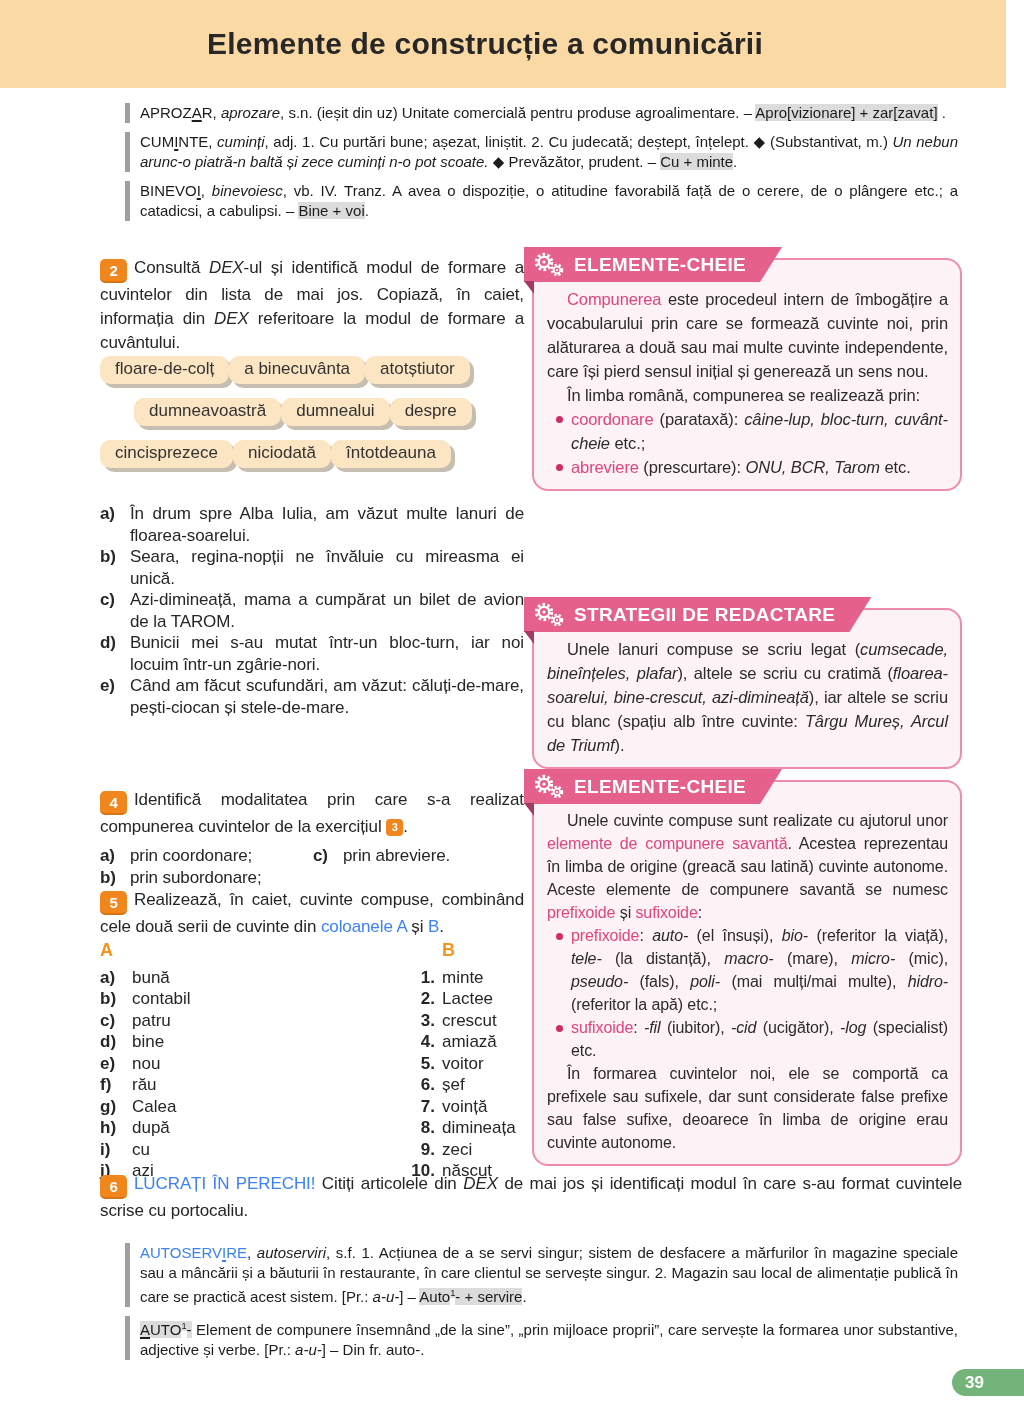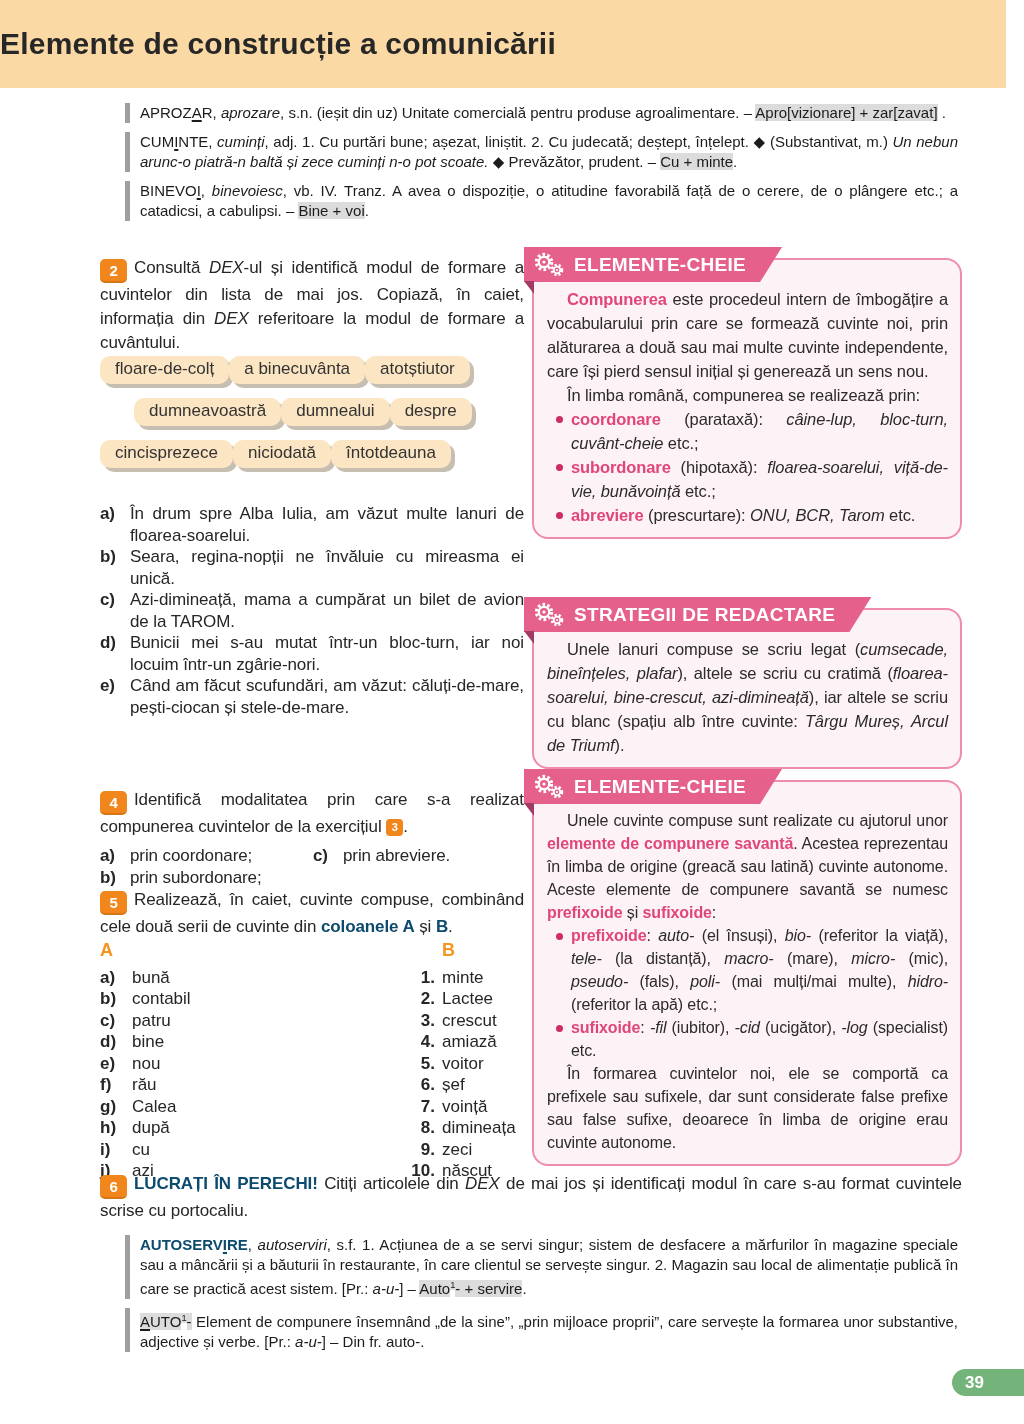--- a/index.html
+++ b/index.html
@@ -5,26 +5,26 @@
   *{box-sizing:border-box;margin:0;padding:0}
   html,body{background:#ffffff}
   body{width:1024px;font-family:"Liberation Sans",sans-serif;color:#262626}
   .page{position:relative;width:1024px;height:1424px;background:#fff;overflow:hidden}
 
   
   .f-b{font-weight:400}
   .f-i{font-style:italic}
   .f-u{text-decoration:underline;text-decoration-thickness:1.5px;text-underline-offset:2px}
   .f-h{background:#dcdcdc}
-  .f-p{color:#e0457b;font-weight:700}
-  .f-o{color:#0c4a6e;font-weight:700}
+  .f-p{color:#e0457b;font-weight:400}
+  .f-o{color:#3b82f6;font-weight:400}
   .f-s{vertical-align:super;font-size:0.62em}
 
   .header{position:absolute;top:0;left:0;width:1006px;height:88px;background:#fbd9a4;
-          display:flex;align-items:center;justify-content:flex-start;padding-right:36px}
+          display:flex;align-items:center;justify-content:center;padding-right:36px}
   .header .title{font-size:30px;font-weight:700;color:#272727;letter-spacing:.2px}
 
   .dict-entry{border-left:5px solid #9f9f9f;padding-left:10px;font-size:15px;line-height:20px;
               margin-bottom:9px;color:#1c1c1c;text-align:justify}
   .dict1{position:absolute;top:103px;left:125px;width:833px}
 
   .leftcol{position:absolute;top:256px;left:100px;width:424px}
   .rightcol{position:absolute;top:258px;left:532px;width:430px}
   .blk{position:absolute;left:0;right:0}
 
@@ -72,21 +72,21 @@
             display:flex;align-items:center;gap:7px;padding:0 36px 0 9px;font-weight:700;font-size:19px;
             letter-spacing:.3px;clip-path:polygon(0 0,100% 0,calc(100% - 22px) 100%,0 100%);white-space:nowrap}
   .pbox-fold{position:absolute;left:-10px;top:21px;width:10px;height:13px;background:#a23a66;
              clip-path:polygon(0 0,100% 0,100% 100%)}
   .b1{top:0}
   .b2{top:350px}
   .b3{top:522px;font-size:16px;line-height:23px}
 
   .bottom{position:absolute;top:1172px;left:100px;width:862px}
   .ex6{font-size:17px;line-height:24px;text-align:justify;letter-spacing:-.1px}
-  .dict2{margin-left:25px;margin-top:12px;width:833px}
+  .dict2{margin-left:25px;margin-top:20px;width:833px}
 
   .pagebadge{position:absolute;right:0;bottom:28px;width:72px;height:27px;background:#74b47a;
              border-radius:14px 0 0 14px;color:#fff;font-weight:700;font-size:17px;
              display:flex;align-items:center;padding-left:13px}
   .gear svg{display:block}
 </style>
 </head>
 <body>
 
 <div class="page">
@@ -288,24 +288,20 @@
       <div class="inner">
         <p><span class="f-p">Compunerea</span><span> este procedeul intern de îmbogățire a vocabularului prin care se formează cuvinte noi, prin alăturarea a două sau mai multe cuvinte independente, care își pierd sensul inițial și generează un sens nou.</span></p>
         <p>În limba română, compunerea se realizează prin:</p>
         <ul>
           <li>
               <span class="bdot"></span>
               <div class="btext"><span class="f-p">coordonare</span><span> (parataxă): </span><span class="f-i">câine-lup, bloc-turn, cuvânt-cheie</span><span> etc.;</span></div>
             </li>
           <li>
               <span class="bdot"></span>
-              <div class="btext"><span class="f-p">subordonare</span><span> (hipotaxă): </span><span class="f-i">floarea-soarelui, viță-de-vie, bunăvoință</span><span> etc.;</span></div>
-            </li>
-          <li>
-              <span class="bdot"></span>
               <div class="btext"><span class="f-p">abreviere</span><span> (prescurtare): </span><span class="f-i">ONU, BCR, Tarom</span><span> etc.</span></div>
             </li>
         </ul>
       </div>
     </section>
 
     <section class="pbox b2">
       <div class="pbox-tab">
         <span class="gear">
           <svg width="34" height="26" viewBox="0 0 34 26" aria-hidden="true">

